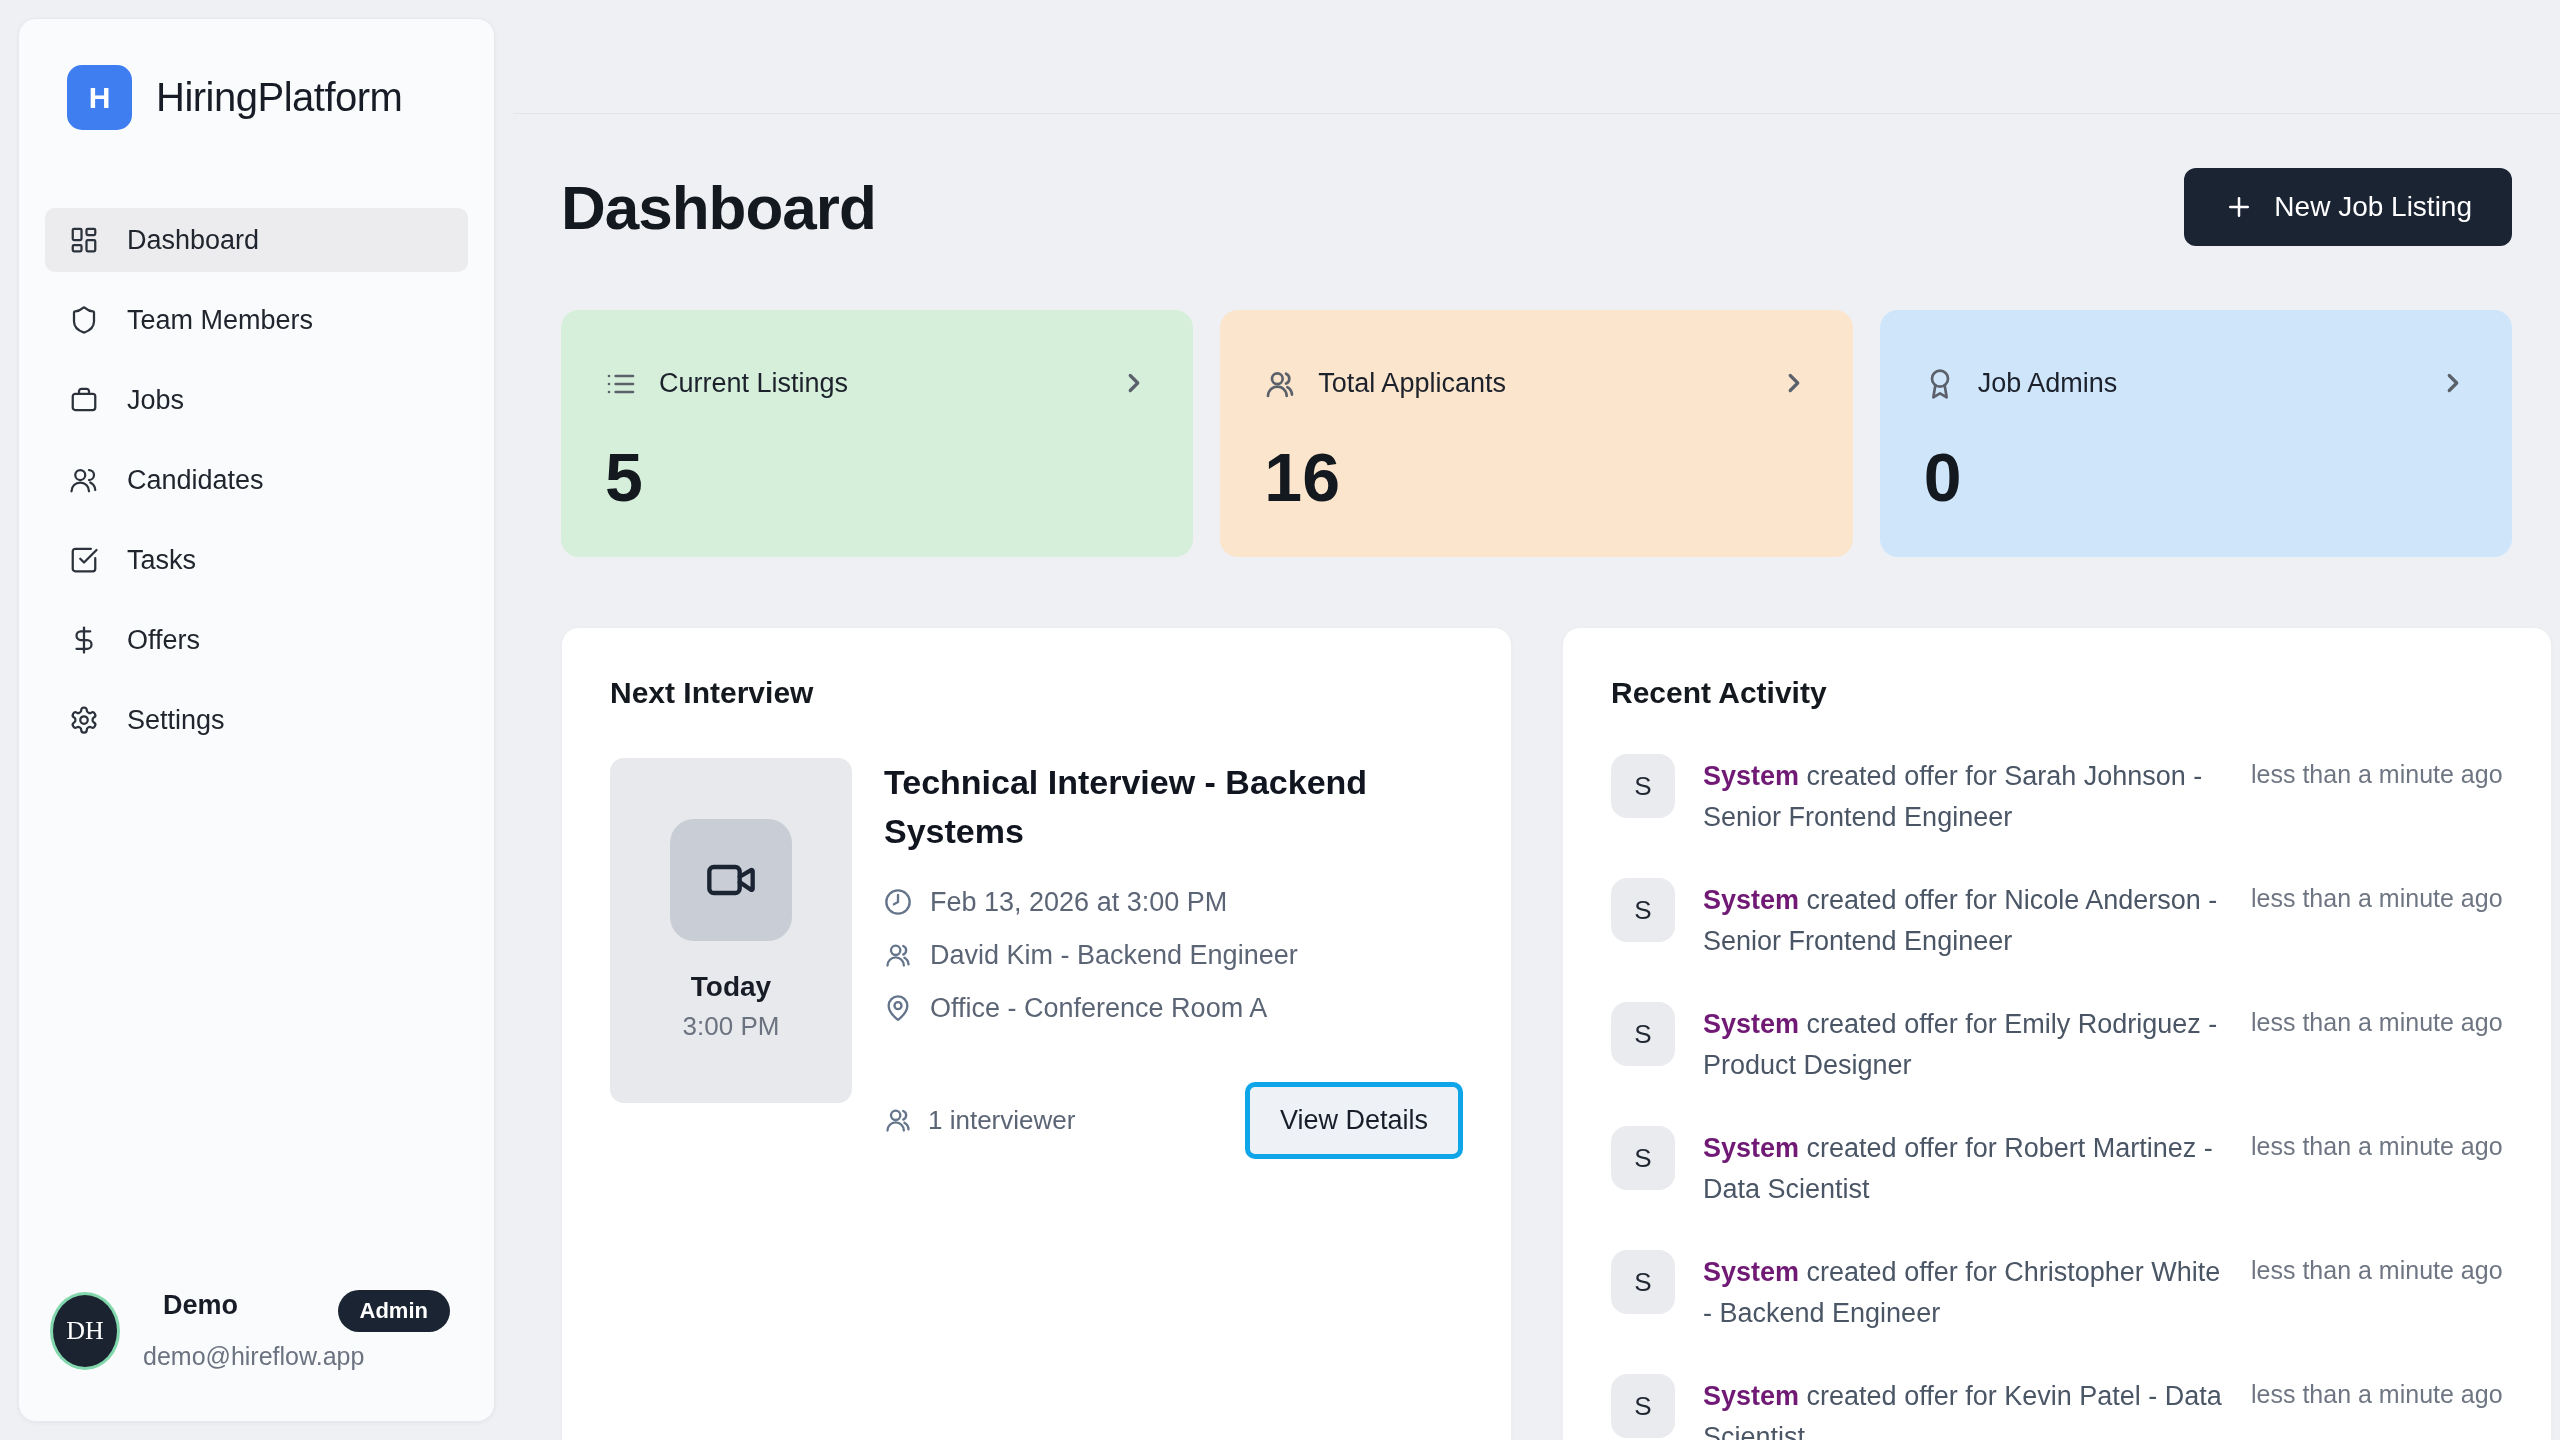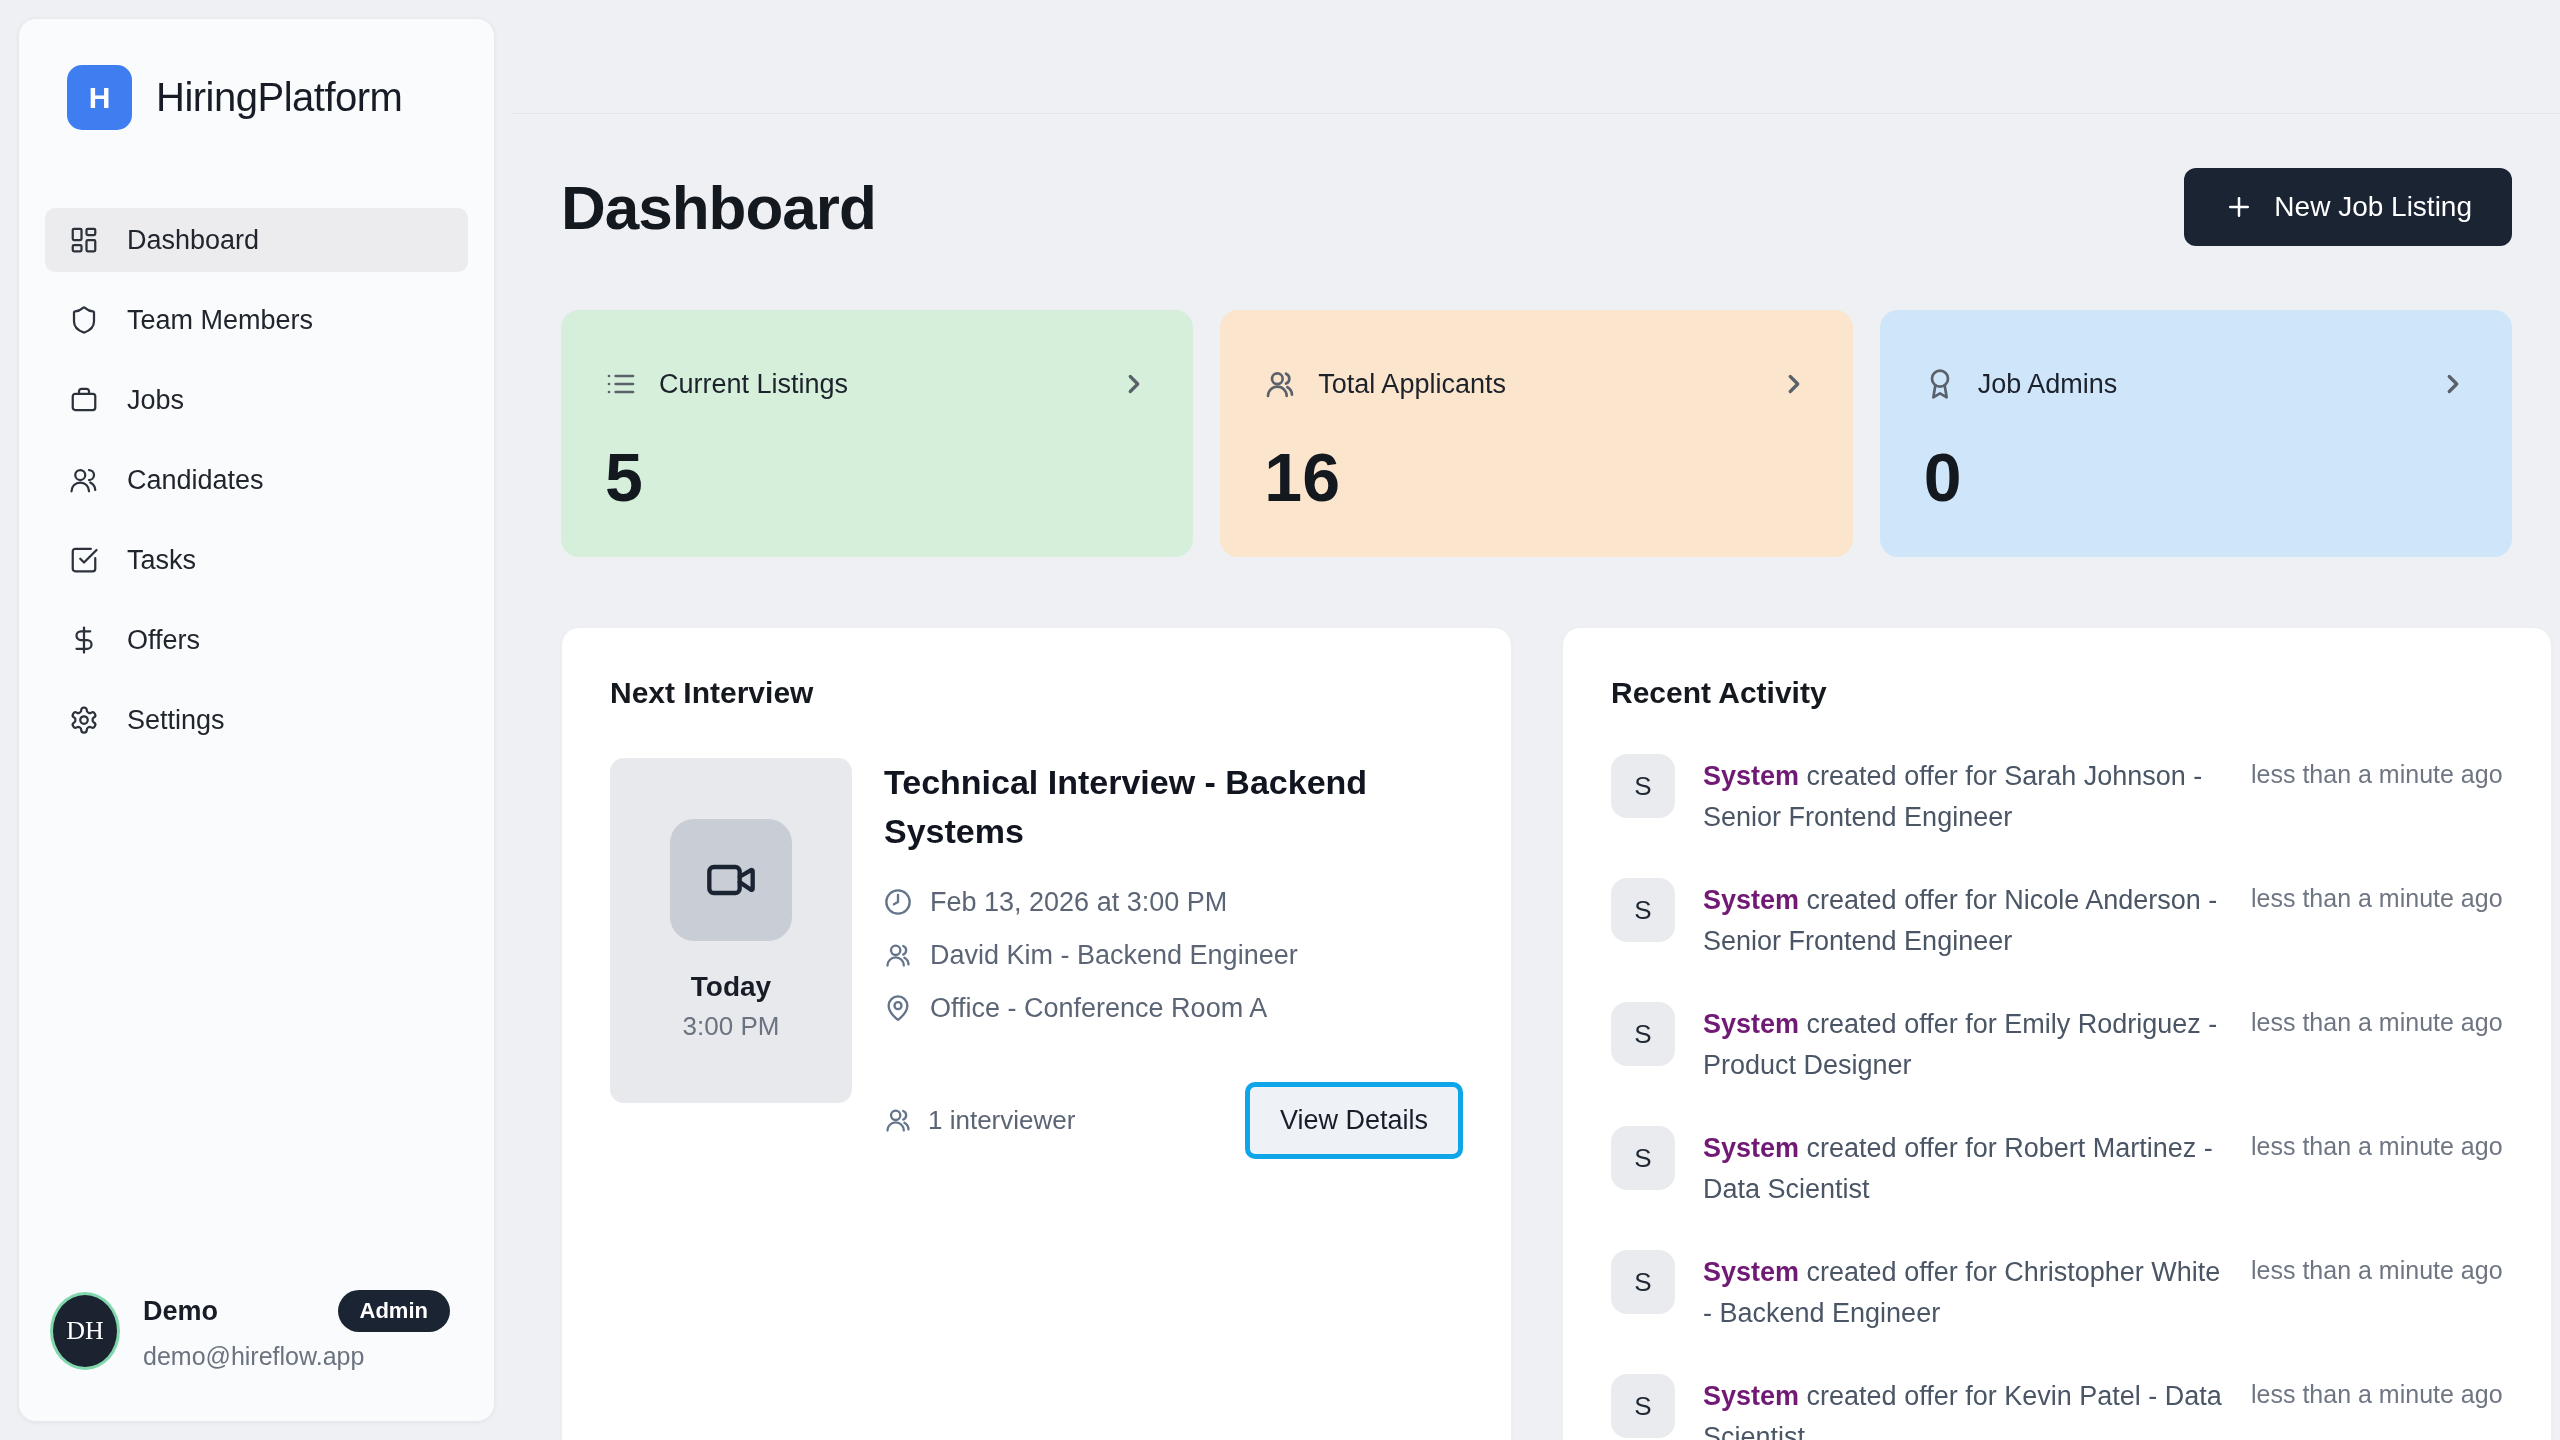--- a/index.html
+++ b/index.html
@@ -46,21 +46,21 @@
     margin-top: auto; margin-bottom: 50px;
     display: flex; align-items: center; gap: 26px; padding: 0 8px;
   }
   .avatar {
     width: 64px; height: 72px; border-radius: 50%;
     background: #1b2230; color: #fff;
     display: flex; align-items: center; justify-content: center;
     font-size: 26px; box-shadow: 0 0 0 3px #82d8ac; flex: none; font-family: Liberation Serif, serif;
   }
   .side-user-info { flex: 1; min-width: 0; }
-  .side-user-top { display: flex; align-items: center; justify-content: space-between; }
+  .side-user-top { display: flex; justify-content: space-between; margin-left: 20px; }
   .side-user-name { font-size: 27px; font-weight: bold; color: #171c26; }
   .role-badge {
     background: #1b2433; color: #fff; font-size: 22px; font-weight: bold;
     padding: 8px 22px; border-radius: 999px; margin-right: 10px;
   }
   .side-user-email { font-size: 25px; color: #6b7280; margin-top: 10px; }
 
   
   .main { position: absolute; left: 513px; top: 0; right: 0; bottom: 0; display: flex; flex-direction: column; }
   .topbar {
@@ -81,21 +81,21 @@
     height: 78px; padding: 0 40px; border-radius: 12px;
     font-family: "Liberation Sans", sans-serif; font-size: 28px; font-weight: 500; justify-content: flex-end;
   }
   .primary-btn .ic { width: 30px; height: 30px; }
 
   
   .stats { display: flex; gap: 27px; margin-top: 64px; }
   .stat-card {
     flex: 1; height: 247px; border-radius: 18px; padding: 58px 44px 0; cursor: pointer;
   }
-  .stat-head { display: flex; align-items: center; gap: 22px; }
+  .stat-head { display: flex; gap: 22px; }
   .stat-head .ic { width: 32px; height: 32px; color: #5b616b; }
   .stat-label { font-size: 27px; font-weight: 500; color: #1c212b; flex: 1; }
   .stat-chevron .ic { width: 30px; height: 30px; }
   .stat-value { font-size: 68px; font-weight: bold; color: #14181f; margin-top: 38px; }
 
   
   .panels { display: flex; gap: 50px; margin-top: 70px; align-items: flex-start; }
   .panel {
     background: #fff; border-radius: 18px; border: 1px solid #eceef1;
     box-shadow: 0 1px 3px rgba(20,25,35,.04);

